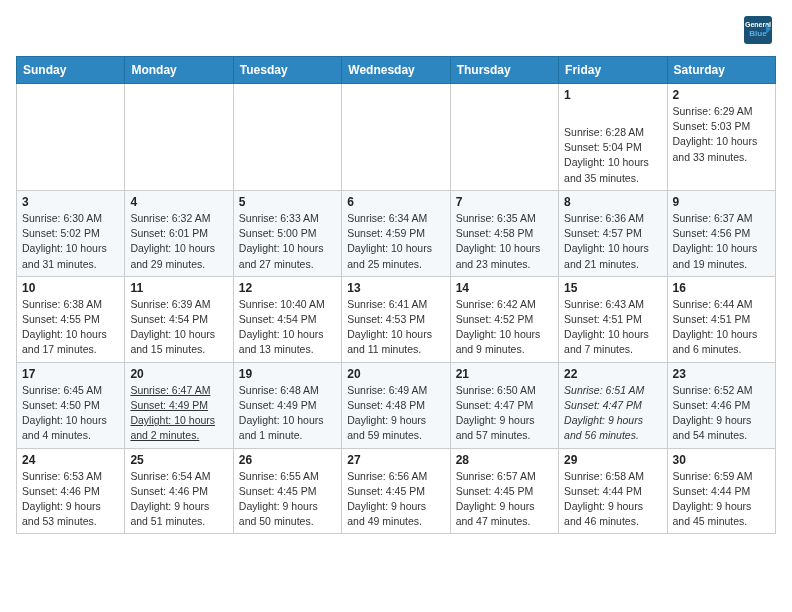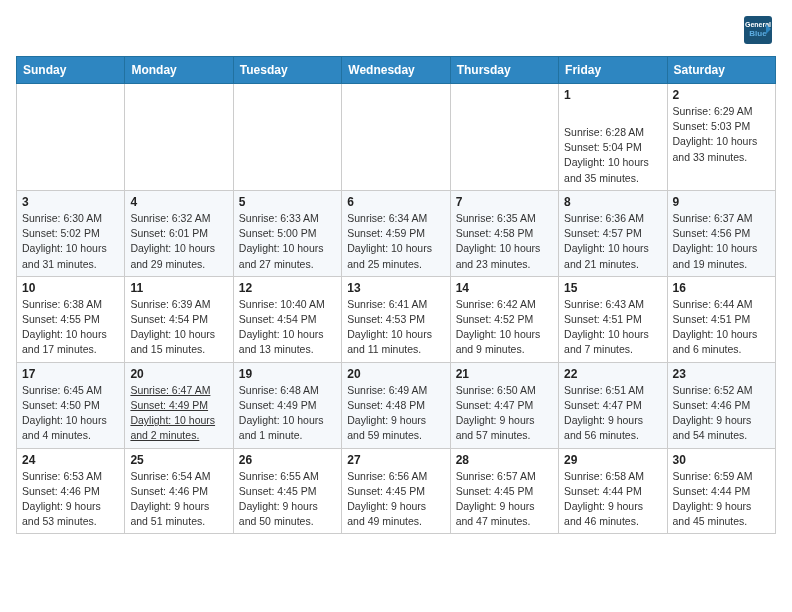--- a/index.html
+++ b/index.html
@@ -268,21 +268,21 @@
         </td>
         <td>
           <div class="day-number">21</div>
           <div class="day-info" style="white-space: pre-line;">Sunrise: 6:50 AM
 Sunset: 4:47 PM
 Daylight: 9 hours
 and 57 minutes.</div>
         </td>
         <td>
           <div class="day-number">22</div>
-          <div class="day-info" style="white-space: pre-line;">Sunrise: 6:51 AM
+          <div class="day-info" style="white-space: pre-line; font-style: italic;">Sunrise: 6:51 AM
 Sunset: 4:47 PM
 Daylight: 9 hours
 and 56 minutes.</div>
         </td>
         <td>
           <div class="day-number">23</div>
           <div class="day-info" style="white-space: pre-line;">Sunrise: 6:52 AM
 Sunset: 4:46 PM
 Daylight: 9 hours
 and 54 minutes.</div>

